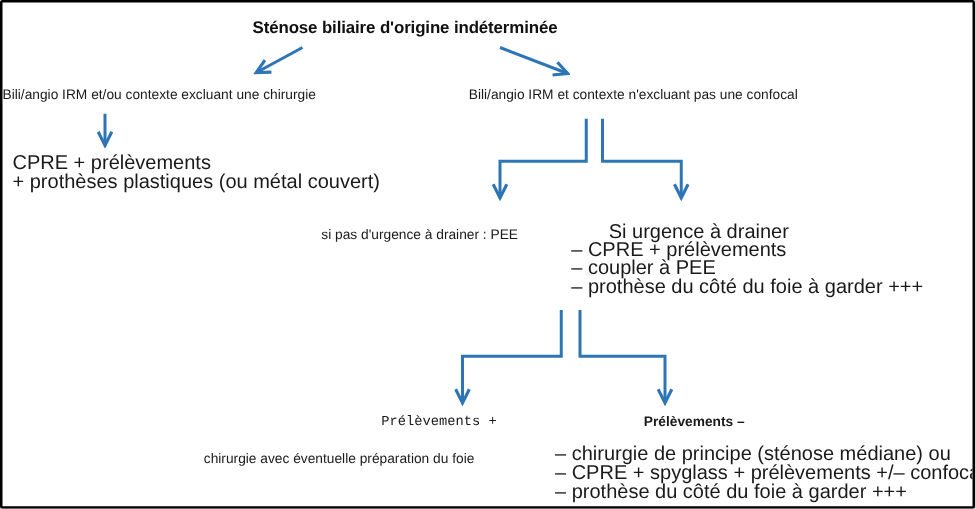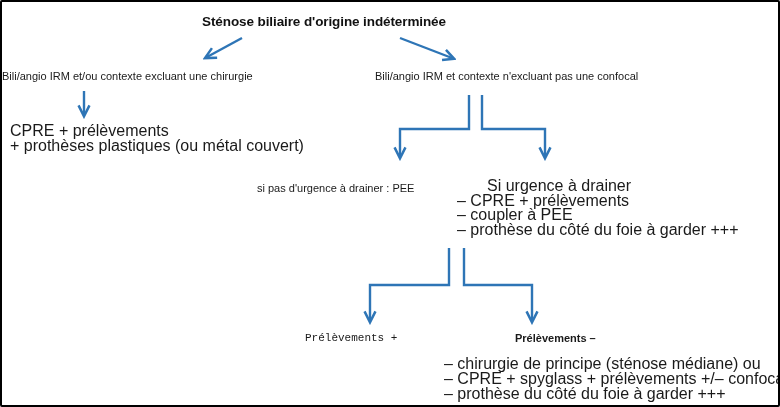--- a/index.html
+++ b/index.html
@@ -72,20 +72,21 @@
     <div class="indent-head">Si urgence à drainer</div>
     <div>– CPRE + prélèvements</div>
     <div>– coupler à PEE</div>
     <div>– prothèse du côté du foie à garder +++</div>
   </div>
 
   <div class="abs lbl" style="left:303px;top:330px;font-family:Liberation Mono, monospace;">Prélèvements +</div>
 
   <div class="abs lbl" style="left:513px;top:330px;font-weight:bold;">Prélèvements –</div>
 
+  <div class="abs lbl" style="left:161px;top:359px;">chirurgie avec éventuelle préparation du foie</div>
 
   <div class="abs block" style="left:442px;top:354px;line-height:15px;">
     <div>– chirurgie de principe (sténose médiane) ou</div>
     <div>– CPRE + spyglass + prélèvements +/– confocal (sténoses proximales)</div>
     <div>– prothèse du côté du foie à garder +++</div>
   </div>
 
 </div>
 
 </body></html>

